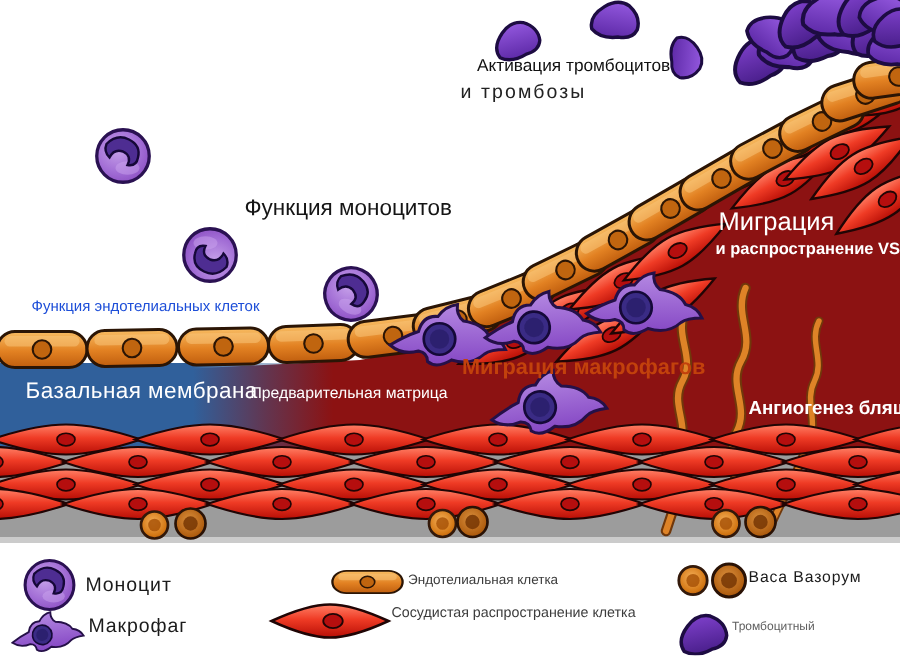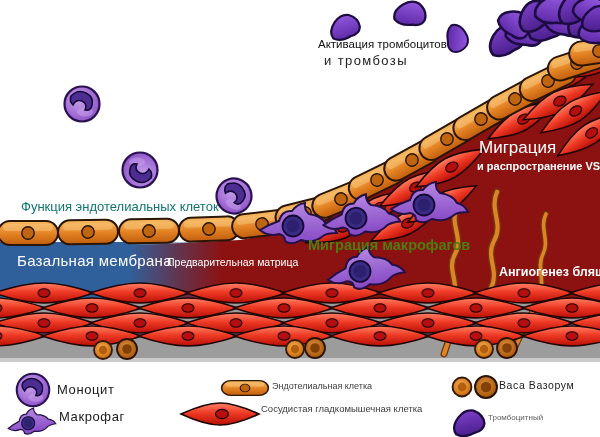--- a/index.html
+++ b/index.html
@@ -225,29 +225,30 @@
     <use href="#macrophage" transform="translate(30,423) rotate(-8) scale(0.62)"></use>
     <use href="#ecell" transform="translate(245,388) scale(0.78,0.62)"></use>
     <use href="#spindle" transform="translate(220,414) scale(1,1.05)"></use>
     <use href="#vasa" transform="translate(462,387) scale(1.05)"></use>
     <use href="#vasaD" transform="translate(486,387) scale(1.1)"></use>
     <use href="#plateletD" transform="translate(470,422) rotate(-12) scale(1.15)"></use>
   </g>
 </svg>
 
   <div class="lbl" style="left:318px;top:39px;font-size:11.5px;color:#101010;">Активация тромбоцитов</div>
-  <div class="lbl" style="left:324px;top:54px;font-size:13px;letter-spacing:1.4px;color:#222;">и тромбозы</div>
-  <div class="lbl" style="left:21px;top:200px;font-size:13px;color:#0f766e;text-align:right;">Функция эндотелиальных клеток</div>
+  <div class="lbl" style="left:307px;top:54px;font-size:13px;letter-spacing:1.4px;color:#222;">и тромбозы</div>
+  <div class="lbl" style="left:163px;top:131px;font-size:15px;color:#151515;">Функция моноцитов</div>
+  <div class="lbl" style="left:21px;top:200px;font-size:10px;color:#1d4ed8;text-align:right;">Функция эндотелиальных клеток</div>
   <div class="lbl" style="left:17px;top:253px;font-size:15px;color:#fff;letter-spacing:0.3px;">Базальная мембрана</div>
   <div class="lbl" style="left:167px;top:257px;font-size:10.5px;font-weight:normal;color:#fff;">Предварительная матрица</div>
   <div class="lbl" style="left:479px;top:139px;font-size:17px;font-weight:normal;color:#fff;">Миграция</div>
   <div class="lbl" style="left:477px;top:161px;font-size:11px;font-weight:bold;color:#fff;">и распространение VSMC</div>
-  <div class="lbl" style="left:308px;top:238px;font-size:14.5px;font-weight:bold;color:#4d7c0f;">Миграция макрофагов</div>
+  <div class="lbl" style="left:308px;top:238px;font-size:14.5px;font-weight:bold;color:#c2410c;">Миграция макрофагов</div>
   <div class="lbl" style="left:499px;top:266px;font-size:12.5px;font-weight:600;color:#fff;">Ангиогенез бляшек</div>
 
   <div class="lbl" style="left:57px;top:383px;font-size:13px;letter-spacing:0.6px;color:#1b1b1b;">Моноцит</div>
   <div class="lbl" style="left:59px;top:410px;font-size:13px;letter-spacing:0.6px;color:#1b1b1b;">Макрофаг</div>
   <div class="lbl" style="left:272px;top:382px;font-size:9px;color:#3c3c3c;">Эндотелиальная клетка</div>
-  <div class="lbl" style="left:261px;top:404px;font-size:9.5px;color:#3c3c3c;">Сосудистая гладкомышечная клетка</div>
+  <div class="lbl" style="left:261px;top:404px;font-size:9.5px;color:#3c3c3c;">Сосудистая распространение клетка</div>
   <div class="lbl" style="left:301px;top:420px;font-size:11px;color:#3c3c3c;margin-top:30px;">(VSMC)</div>
   <div class="lbl" style="left:499px;top:380px;font-size:10.5px;letter-spacing:0.6px;color:#1b1b1b;">Васа Вазорум</div>
   <div class="lbl" style="left:488px;top:414px;font-size:8px;color:#606060;">Тромбоцитный</div>
 </div>
 
 </body></html>

